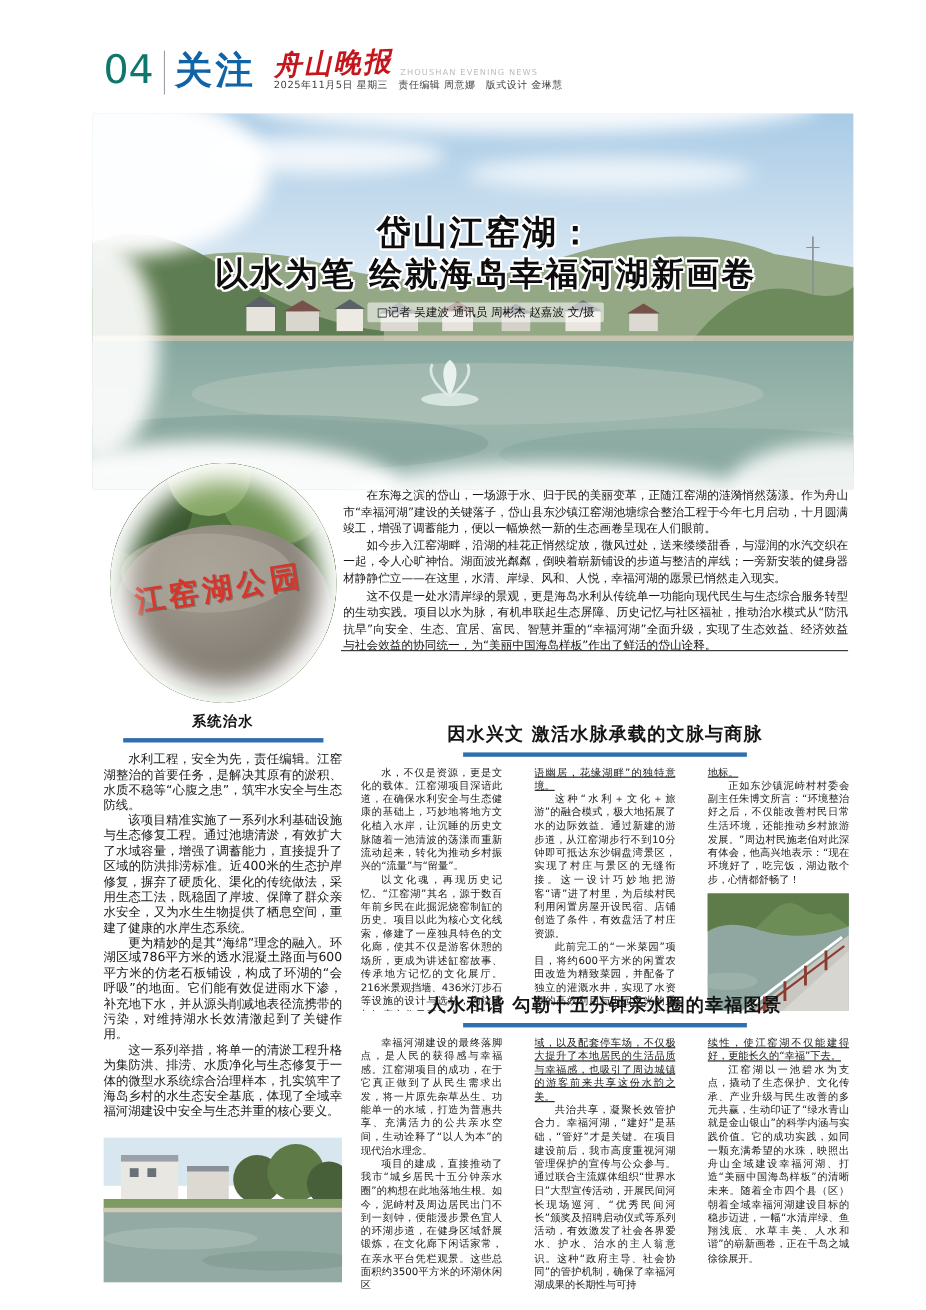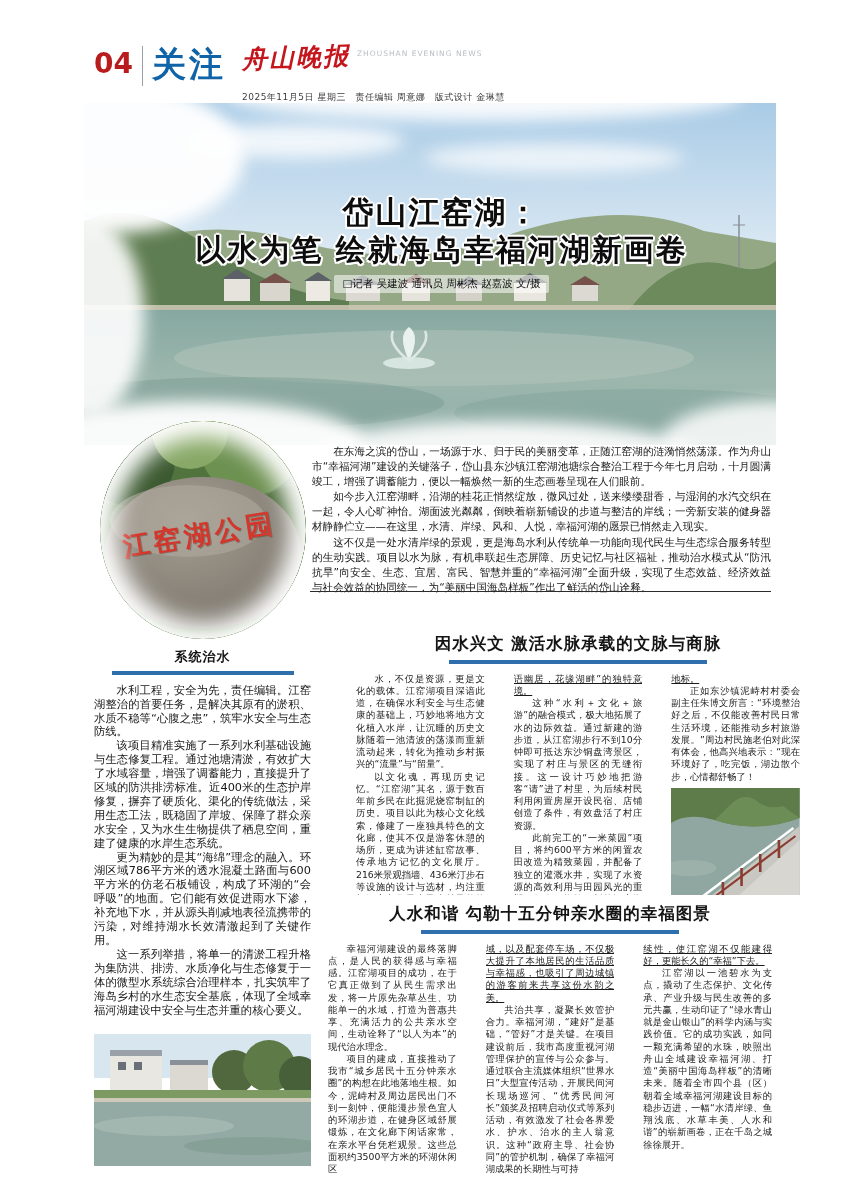--- a/index.html
+++ b/index.html
@@ -1,29 +1,29 @@
 <!DOCTYPE html>
 <html><head>
 <meta charset="utf-8">
 <style>
   html,body{margin:0;padding:0;background:#e9e9e9;}
   .page{position:relative;width:842px;height:1191px;background:#ffffff;margin:0 auto;
         overflow:hidden;font-family:"DejaVu Sans",sans-serif;color:#1b1b1b;}
 
   
   .hdr{position:absolute;left:94px;top:44px;display:flex;align-items:flex-start;}
-  .pageno{font-size:28px;line-height:40px;color:#b91c1c;font-weight:700;}
+  .pageno{font-size:36px;line-height:40px;color:#0f766e;font-weight:400;}
   .v-rule{width:1px;height:40px;background:#9aa0a6;margin:2px 9px 0 9px;}
   .sec-label{font-size:34px;line-height:40px;color:#1163a8;font-weight:bold;letter-spacing:3px;}
   .masthead{margin-left:16px;padding-top:1px;}
   .logo-row{display:flex;align-items:flex-end;}
   .logo-cn{font-family:"DejaVu Serif",serif;font-style:italic;font-weight:bold;
            font-size:25px;line-height:26px;color:#c4161c;transform:rotate(-2deg);letter-spacing:2px;}
-  .logo-en{font-size:7.5px;color:#b9bdc1;margin-left:7px;letter-spacing:1px;margin-bottom:13px;}
-  .dateline{font-size:9px;color:#3c3c3c;margin-top:20px;letter-spacing:0.5px;}
+  .logo-en{font-size:7.5px;color:#b9bdc1;margin-left:7px;letter-spacing:1px;margin-bottom:1px;}
+  .dateline{font-size:9px;color:#3c3c3c;margin-top:0;letter-spacing:0.5px;}
 
   
   .hero{position:absolute;left:84px;top:103px;width:692px;height:342px;}
   .hero svg{position:absolute;inset:0;}
   .title-block{position:absolute;left:105px;top:90px;width:505px;text-align:center;}
   .t1,.t2{font-weight:900;color:#0d0d0d;letter-spacing:2px;
     text-shadow:-2px 0 0 #fff,2px 0 0 #fff,0 -2px 0 #fff,0 2px 0 #fff,
       -1.5px -1.5px 0 #fff,1.5px -1.5px 0 #fff,-1.5px 1.5px 0 #fff,1.5px 1.5px 0 #fff;}
   .t1{font-size:31px;line-height:38px;}
   .t2{font-size:30px;line-height:38px;}
@@ -50,21 +50,21 @@
   
   .s1{position:absolute;left:94px;top:648px;width:217px;}
   .s1 .sec-head{font-size:13px;}
   .s1 .sec-rule{width:182px;}
   .s1-text{height:340px;overflow:hidden;margin-top:4px;}
   .s1-text p{margin:0;text-indent:2em;font-size:11.3px;line-height:13.9px;text-align:justify;color:#171717;}
   .photo-pond{margin-top:10px;width:217px;height:132px;display:block;}
 
   
   .sec{position:absolute;left:328px;width:444px;}
-  .sec2{top:632px;height:268px;margin-left:28px;}
+  .sec2{top:656px;height:268px;}
   .sec3{top:902px;height:286px;}
   .sec .sec-rule{width:258px;}
   .cols{display:flex;gap:29px;}
   .col{flex:1;min-width:0;overflow:hidden;}
   .sec2 .col{height:222px;}
   .sec3 .col{height:242px;}
   .col p{margin:0;text-indent:2em;font-size:9.3px;line-height:12.25px;text-align:justify;color:#1a1a1a;}
   .col p.no-indent{text-indent:0;text-decoration:underline;}
   .photo-boardwalk{width:100%;height:120px;display:block;margin-top:5px;}
 </style>

